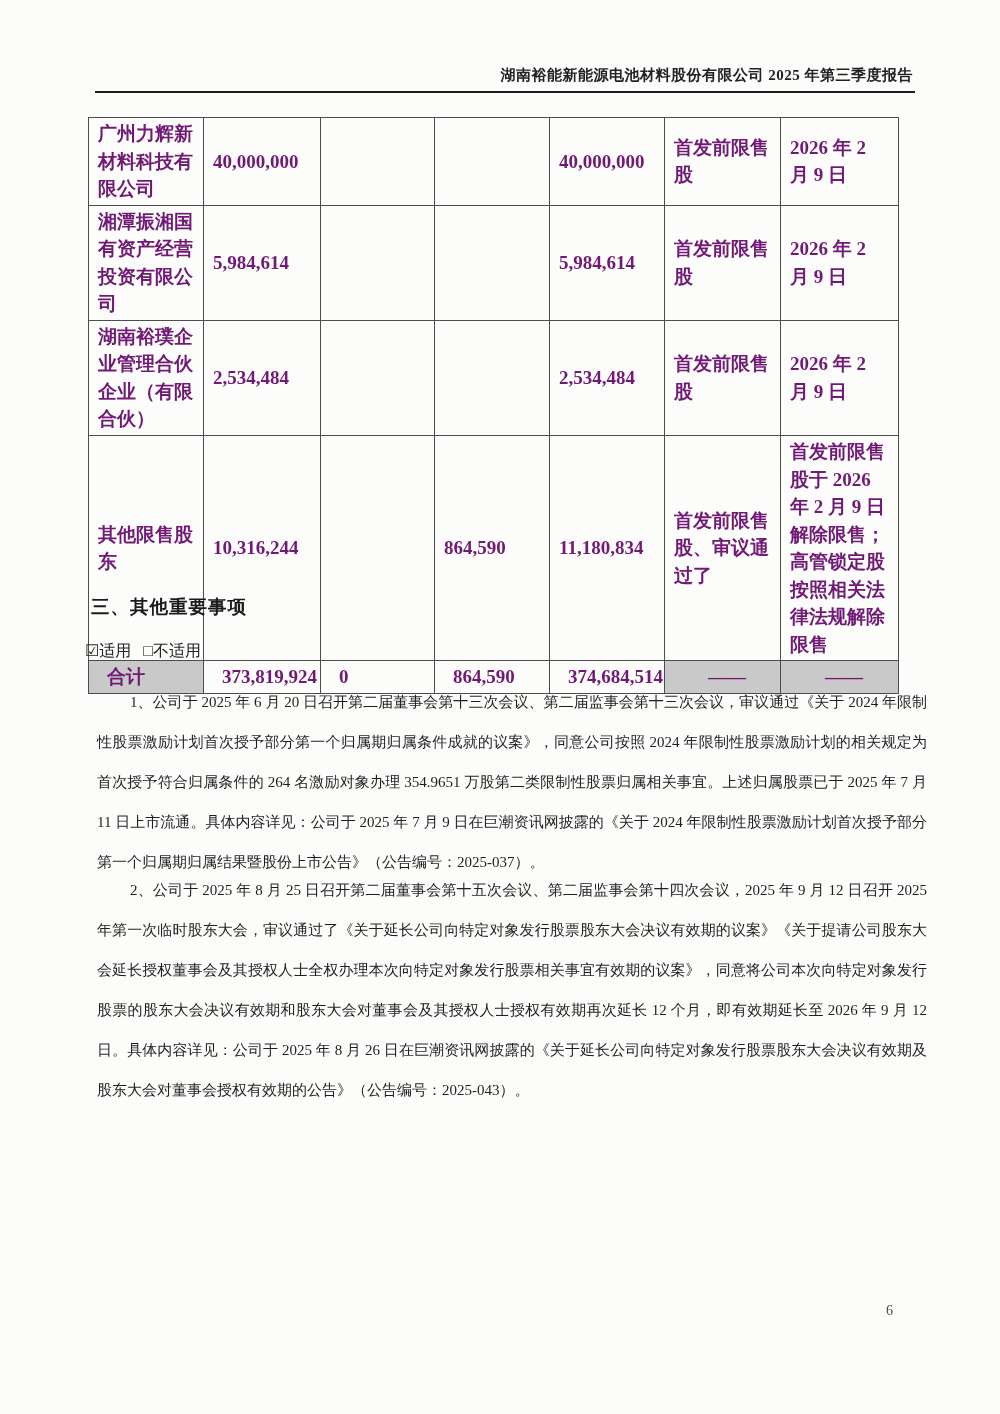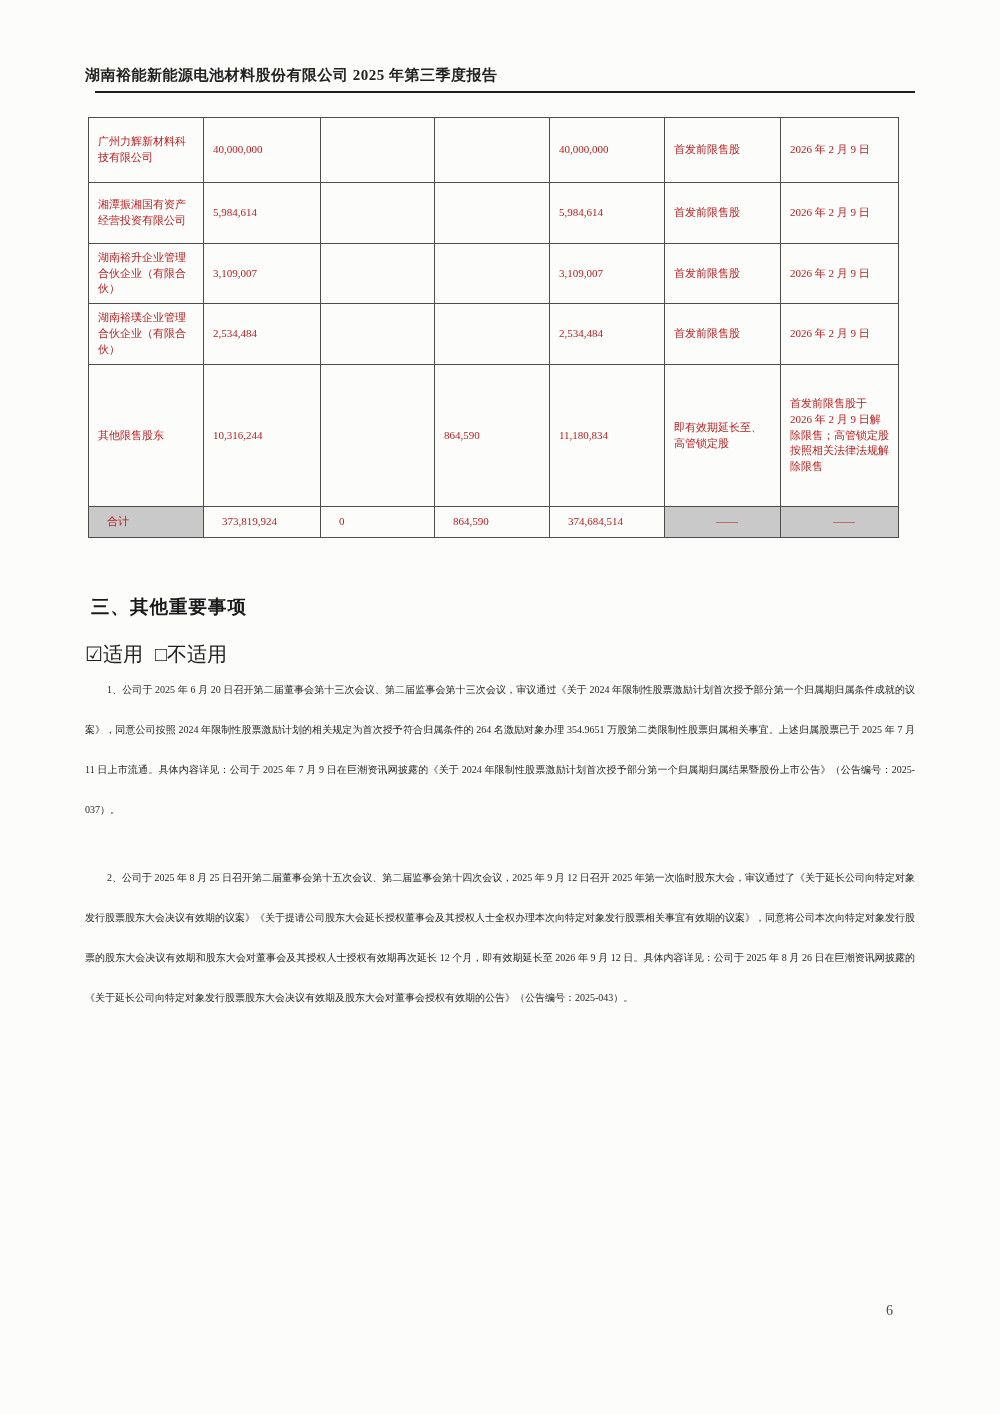--- a/index.html
+++ b/index.html
@@ -9,39 +9,41 @@
     height: 1414px;
     margin: 0 auto;
     background: #fcfcfb;
     font-family: "Liberation Serif", "DejaVu Serif", serif;
     color: #1e1e1e;
     overflow: hidden;
   }
   .doc-header {
     position: absolute;
     top: 66px; left: 85px; width: 828px;
+    text-align: right;
     font-size: 15px;
     font-weight: 600;
     letter-spacing: 0.5px;
     color: #222;
   }
   .header-rule {
     position: absolute;
     top: 91px; left: 95px; width: 820px;
     border-top: 2.5px solid #1d1d1d;
   }
   table.shares {
     position: absolute;
     top: 117px; left: 88px;
     width: 810px;
     border-collapse: collapse;
     table-layout: fixed;
-    font-size: 11px;
+    font-size: 19px;
     line-height: 1.45;
-    color: #b91c1c;
+    color: #701a75;
+    font-weight: bold;
   }
   table.shares td {
     border: 1px solid #4d4d4d;
     padding: 2px 9px;
     vertical-align: middle;
     overflow: hidden;
   }
   td.name { text-align: left; }
   td.num  { text-align: left; padding-right: 17px; }
   td.txt  { text-align: left; }
@@ -65,29 +67,29 @@
     top: 588px; left: 85px;
     margin: 6px;
     font-size: 18.5px;
     font-weight: 700;
     letter-spacing: 1px;
     color: #1a1a1a;
   }
   .applicability {
     position: absolute;
     top: 641px; left: 85px;
-    font-size: 20px;
+    font-size: 16px;
     color: #222;
   }
   .applicability .gap { display: inline-block; width: 12px; }
   .body-par {
     position: absolute;
     left: 85px; width: 830px;
-    margin: 0;
-    font-size: 10px;
+    margin: 12px;
+    font-size: 15px;
     line-height: 40px;
     text-align: justify;
     text-indent: 2.2em;
     color: #1f1f1f;
   }
   .par-1 { top: 670px; }
   .par-2 { top: 858px; }
   .page-number {
     position: absolute;
     top: 1303px; left: 886px;
@@ -125,45 +127,36 @@
       </tr>
       <tr class="r3">
         <td class="name">湘潭振湘国有资产经营投资有限公司</td>
         <td class="num">5,984,614</td>
         <td class="num"></td>
         <td class="num"></td>
         <td class="num">5,984,614</td>
         <td class="txt">首发前限售股</td>
         <td class="txt">2026 年 2 月 9 日</td>
       </tr>
-      <tr class="r4">
-        <td class="name">湖南裕升企业管理合伙企业（有限合伙）</td>
-        <td class="num">3,109,007</td>
-        <td class="num"></td>
-        <td class="num"></td>
-        <td class="num">3,109,007</td>
-        <td class="txt">首发前限售股</td>
-        <td class="txt">2026 年 2 月 9 日</td>
-      </tr>
       <tr class="r5">
         <td class="name">湖南裕璞企业管理合伙企业（有限合伙）</td>
         <td class="num">2,534,484</td>
         <td class="num"></td>
         <td class="num"></td>
         <td class="num">2,534,484</td>
         <td class="txt">首发前限售股</td>
         <td class="txt">2026 年 2 月 9 日</td>
       </tr>
       <tr class="r6">
         <td class="name">其他限售股东</td>
         <td class="num">10,316,244</td>
         <td class="num"></td>
         <td class="num">864,590</td>
         <td class="num">11,180,834</td>
-        <td class="txt">即有效期延长至、高管锁定股</td>
+        <td class="txt">首发前限售股、审议通过了</td>
         <td class="txt">首发前限售股于 2026 年 2 月 9 日解除限售；高管锁定股按照相关法律法规解除限售</td>
       </tr>
       <tr class="total">
         <td class="glabel">合计</td>
         <td class="num">373,819,924</td>
         <td class="num">0</td>
         <td class="num">864,590</td>
         <td class="num">374,684,514</td>
         <td class="gray">——</td>
         <td class="gray">——</td>

